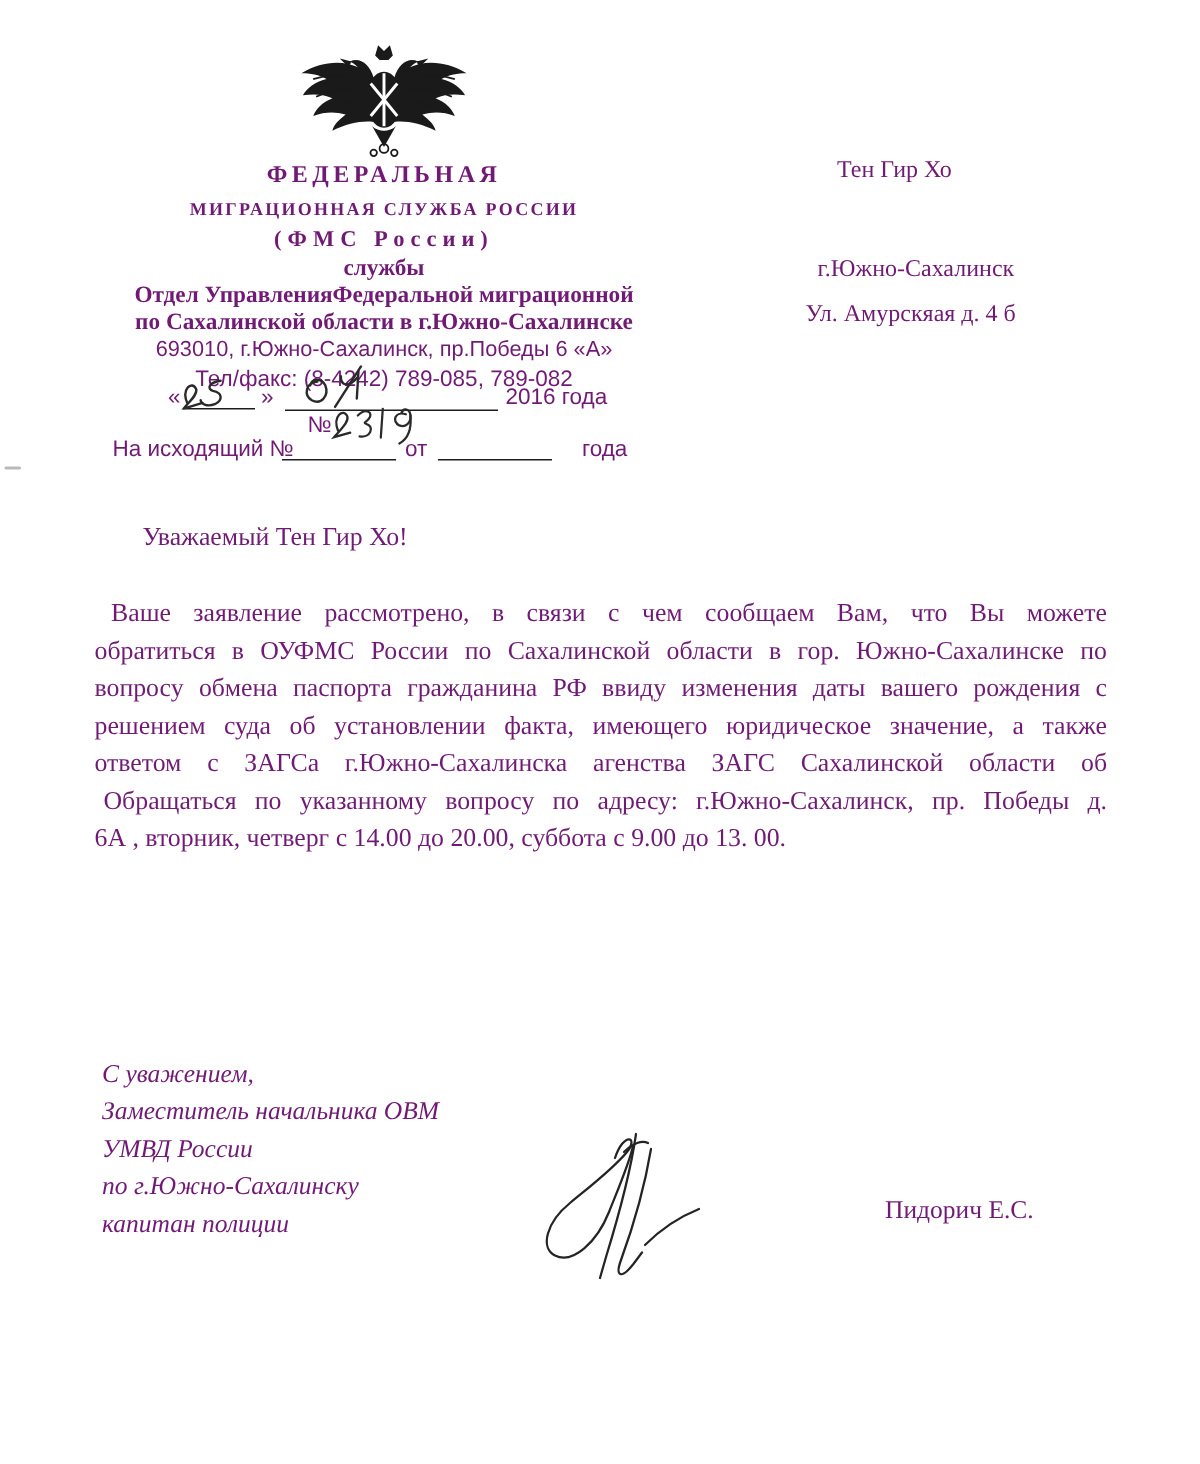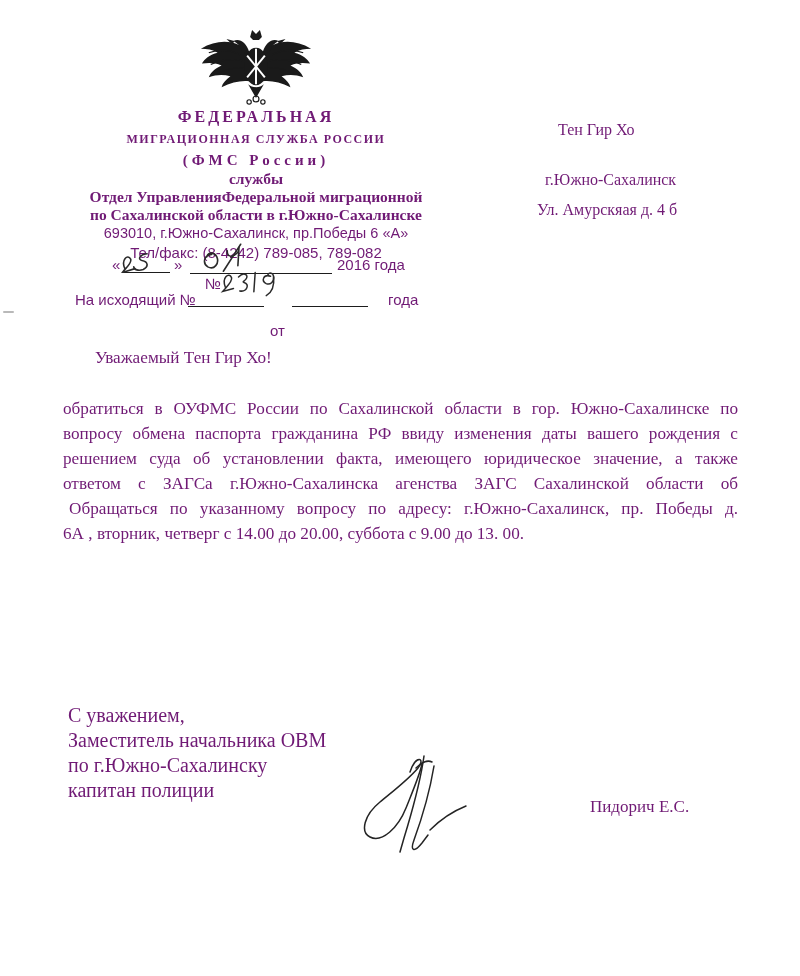--- a/index.html
+++ b/index.html
@@ -24,21 +24,21 @@
   
   .recip{font-size:16px;line-height:19px;}
   
   .salut{font-size:17.2px;}
   .bodyblock{left:63px;top:396px;width:675px;font-size:17.2px;}
   .bline{height:25px;line-height:25px;white-space:nowrap;}
   .just{text-align:justify;text-align-last:justify;white-space:normal;}
   .ind1{padding-left:11px;}
   .ind2{padding-left:6px;}
   
-  .signblock{left:68px;top:703px;font-size:20px;line-height:25px;}
+  .signblock{left:68px;top:703px;font-size:17px;line-height:25px;font-style:italic;}
   .signname{left:590px;top:797px;font-size:17px;}
   .smudge{left:3px;top:311px;width:11px;height:2px;background:#b9b9b9;border-radius:1px;}
   svg{display:block;}
 </style>
 </head>
 <body>
 
 <div class="page">
 
   <div class="abs" style="left:197px;top:27px;width:118px;height:79px;">
@@ -119,44 +119,46 @@
         <path d="M20 9 C26 4 31 8 27 12 C25 14 23 14 25 15 C31 17 27 25 20 23"></path>
         <path d="M37 6 L34 25"></path>
         <path d="M52 11 C45 8 42 15 47 18 C51 20 55 17 55 12 C55 8 51 6 49 10"></path>
         <path d="M55 12 C55 19 53 27 46 30"></path>
       </g>
     </svg>
   </div>
 
   <span class="abs fld sans" style="left:75px;top:291px;">На исходящий №</span>
   <div class="abs uline" style="left:188px;top:306px;width:76px;"></div>
-  <span class="abs fld sans" style="left:270px;top:291px;margin-top:31px;">от</span>
+  <span class="abs fld sans" style="left:270px;top:291px;">от</span>
   <div class="abs uline" style="left:292px;top:306px;width:76px;"></div>
   <span class="abs fld sans" style="left:388px;top:291px;">года</span>
 
   <div class="abs smudge"></div>
 
-  <div class="abs recip" style="left:558px;top:120px;text-align:right;">Тен Гир Хо</div>
+  <div class="abs recip" style="left:558px;top:104px;text-align:right;">Тен Гир Хо</div>
   <div class="abs recip" style="left:545px;top:170px;">г.Южно-Сахалинск</div>
   <div class="abs recip" style="left:537px;top:200px;">Ул. Амурскяая д. 4 б</div>
 
   <div class="abs salut" style="left:95px;top:348px;">Уважаемый Тен Гир Хо!</div>
 
   <div class="abs bodyblock">
+    <div class="bline just ind1">Ваше заявление рассмотрено, в связи с чем сообщаем Вам, что Вы можете</div>
     <div class="bline just">обратиться в ОУФМС России по Сахалинской области в гор. Южно-Сахалинске по</div>
     <div class="bline just">вопросу обмена паспорта гражданина РФ ввиду изменения даты вашего рождения с</div>
     <div class="bline just">решением суда об установлении факта, имеющего юридическое значение, а также</div>
     <div class="bline just">ответом с ЗАГСа г.Южно-Сахалинска агенства ЗАГС Сахалинской области об</div>
     <div class="bline just ind2">Обращаться по указанному вопросу по адресу: г.Южно-Сахалинск, пр. Победы д.</div>
     <div class="bline">6А , вторник, четверг с 14.00 до 20.00, суббота с 9.00 до 13. 00.</div>
   </div>
 
   <div class="abs signblock">
     <div>С уважением,</div>
     <div>Заместитель начальника ОВМ</div>
+    <div>УМВД России</div>
     <div>по г.Южно-Сахалинску</div>
     <div>капитан полиции</div>
   </div>
 
   <div class="abs" style="left:358px;top:738px;width:110px;height:118px;">
     <svg viewBox="0 0 110 118" width="110" height="118">
       <g stroke="#242424" stroke-width="1.5" fill="none" stroke-linecap="round">
         <path d="M52 34 C58 16 68 20 60 30 C50 42 34 54 22 64 C6 77 2 94 12 99 C24 105 40 90 48 70 C56 50 62 36 64 26"></path>
         <path d="M66 18 C62 46 54 74 46 100 L42 114"></path>
         <path d="M76 28 C72 52 64 80 56 102 C52 113 56 115 64 105 L70 97"></path>

